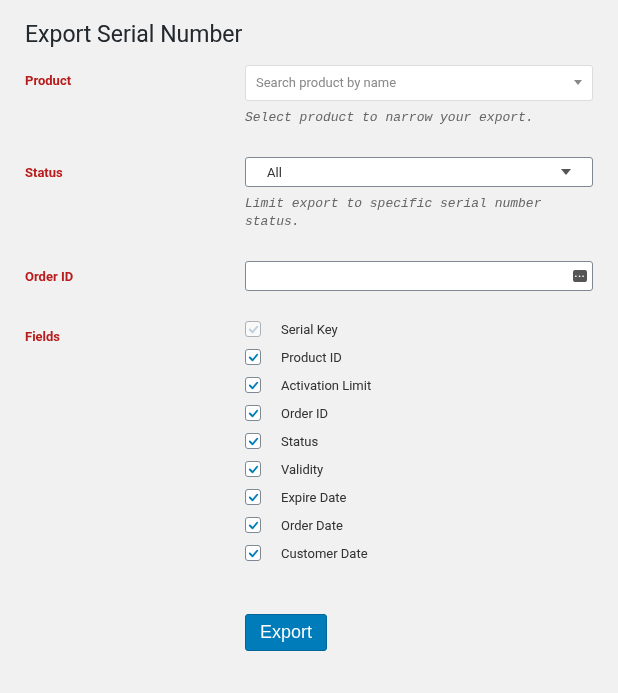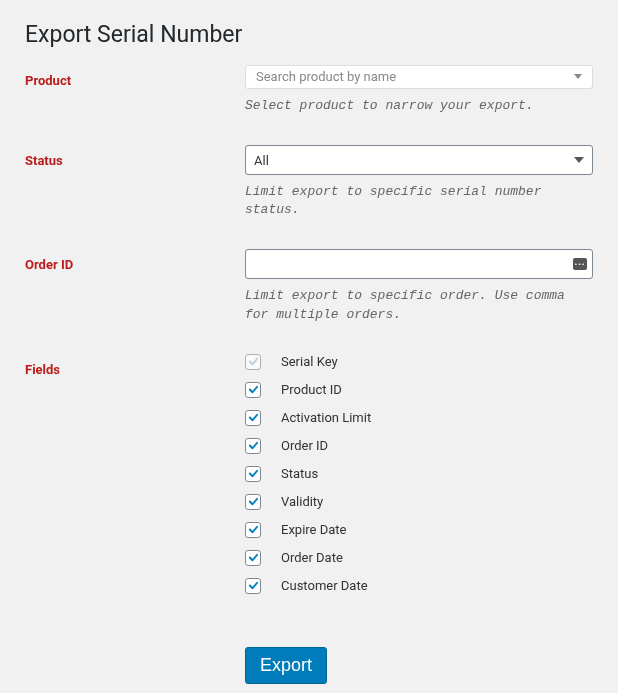--- a/index.html
+++ b/index.html
@@ -41,42 +41,42 @@
     .form-control {
       flex: 1;
     }
     .select2-container {
       display: flex;
       align-items: center;
       justify-content: space-between;
       background: #fff;
       border: 1px solid #ddd;
       border-radius: 3px;
-      height: 24px;
+      height: 36px;
       padding: 0 10px;
       cursor: pointer;
       color: #888;
       font-size: 13px;
     }
     .chevron-down {
       width: 0;
       height: 0;
       border-left: 4px solid transparent;
       border-right: 4px solid transparent;
       border-top: 5px solid #888;
     }
     .native-select {
       display: flex;
       align-items: center;
       justify-content: space-between;
       background: #fff;
       border: 1px solid #7e8993;
       border-radius: 3px;
       height: 30px;
-      padding: 0 8px;
+      padding: 0 21px;
       cursor: pointer;
       font-size: 13px;
       color: #333;
     }
     .native-select .arrow {
       width: 0;
       height: 0;
       border-left: 5px solid transparent;
       border-right: 5px solid transparent;
       border-top: 6px solid #555;
@@ -193,21 +193,20 @@
   </div>
 </div>
 
 <div class="form-row">
   <div class="form-label">Order ID</div>
   <div class="form-control">
     <div class="text-input-wrap">
       <input type="text" class="text-input" value="" style="">
       <span class="input-icon">•••</span>
     </div>
-    <div class="description">Limit export to specific order. Use comma for multiple orders.</div>
   </div>
 </div>
 
 <div class="form-row fields-row">
   <div class="form-label">Fields</div>
   <div class="form-control">
     <div class="checkbox-list">
         <div class="checkbox-item">
           <div class="checkbox-box disabled">
             <svg viewBox="0 0 12 12">

